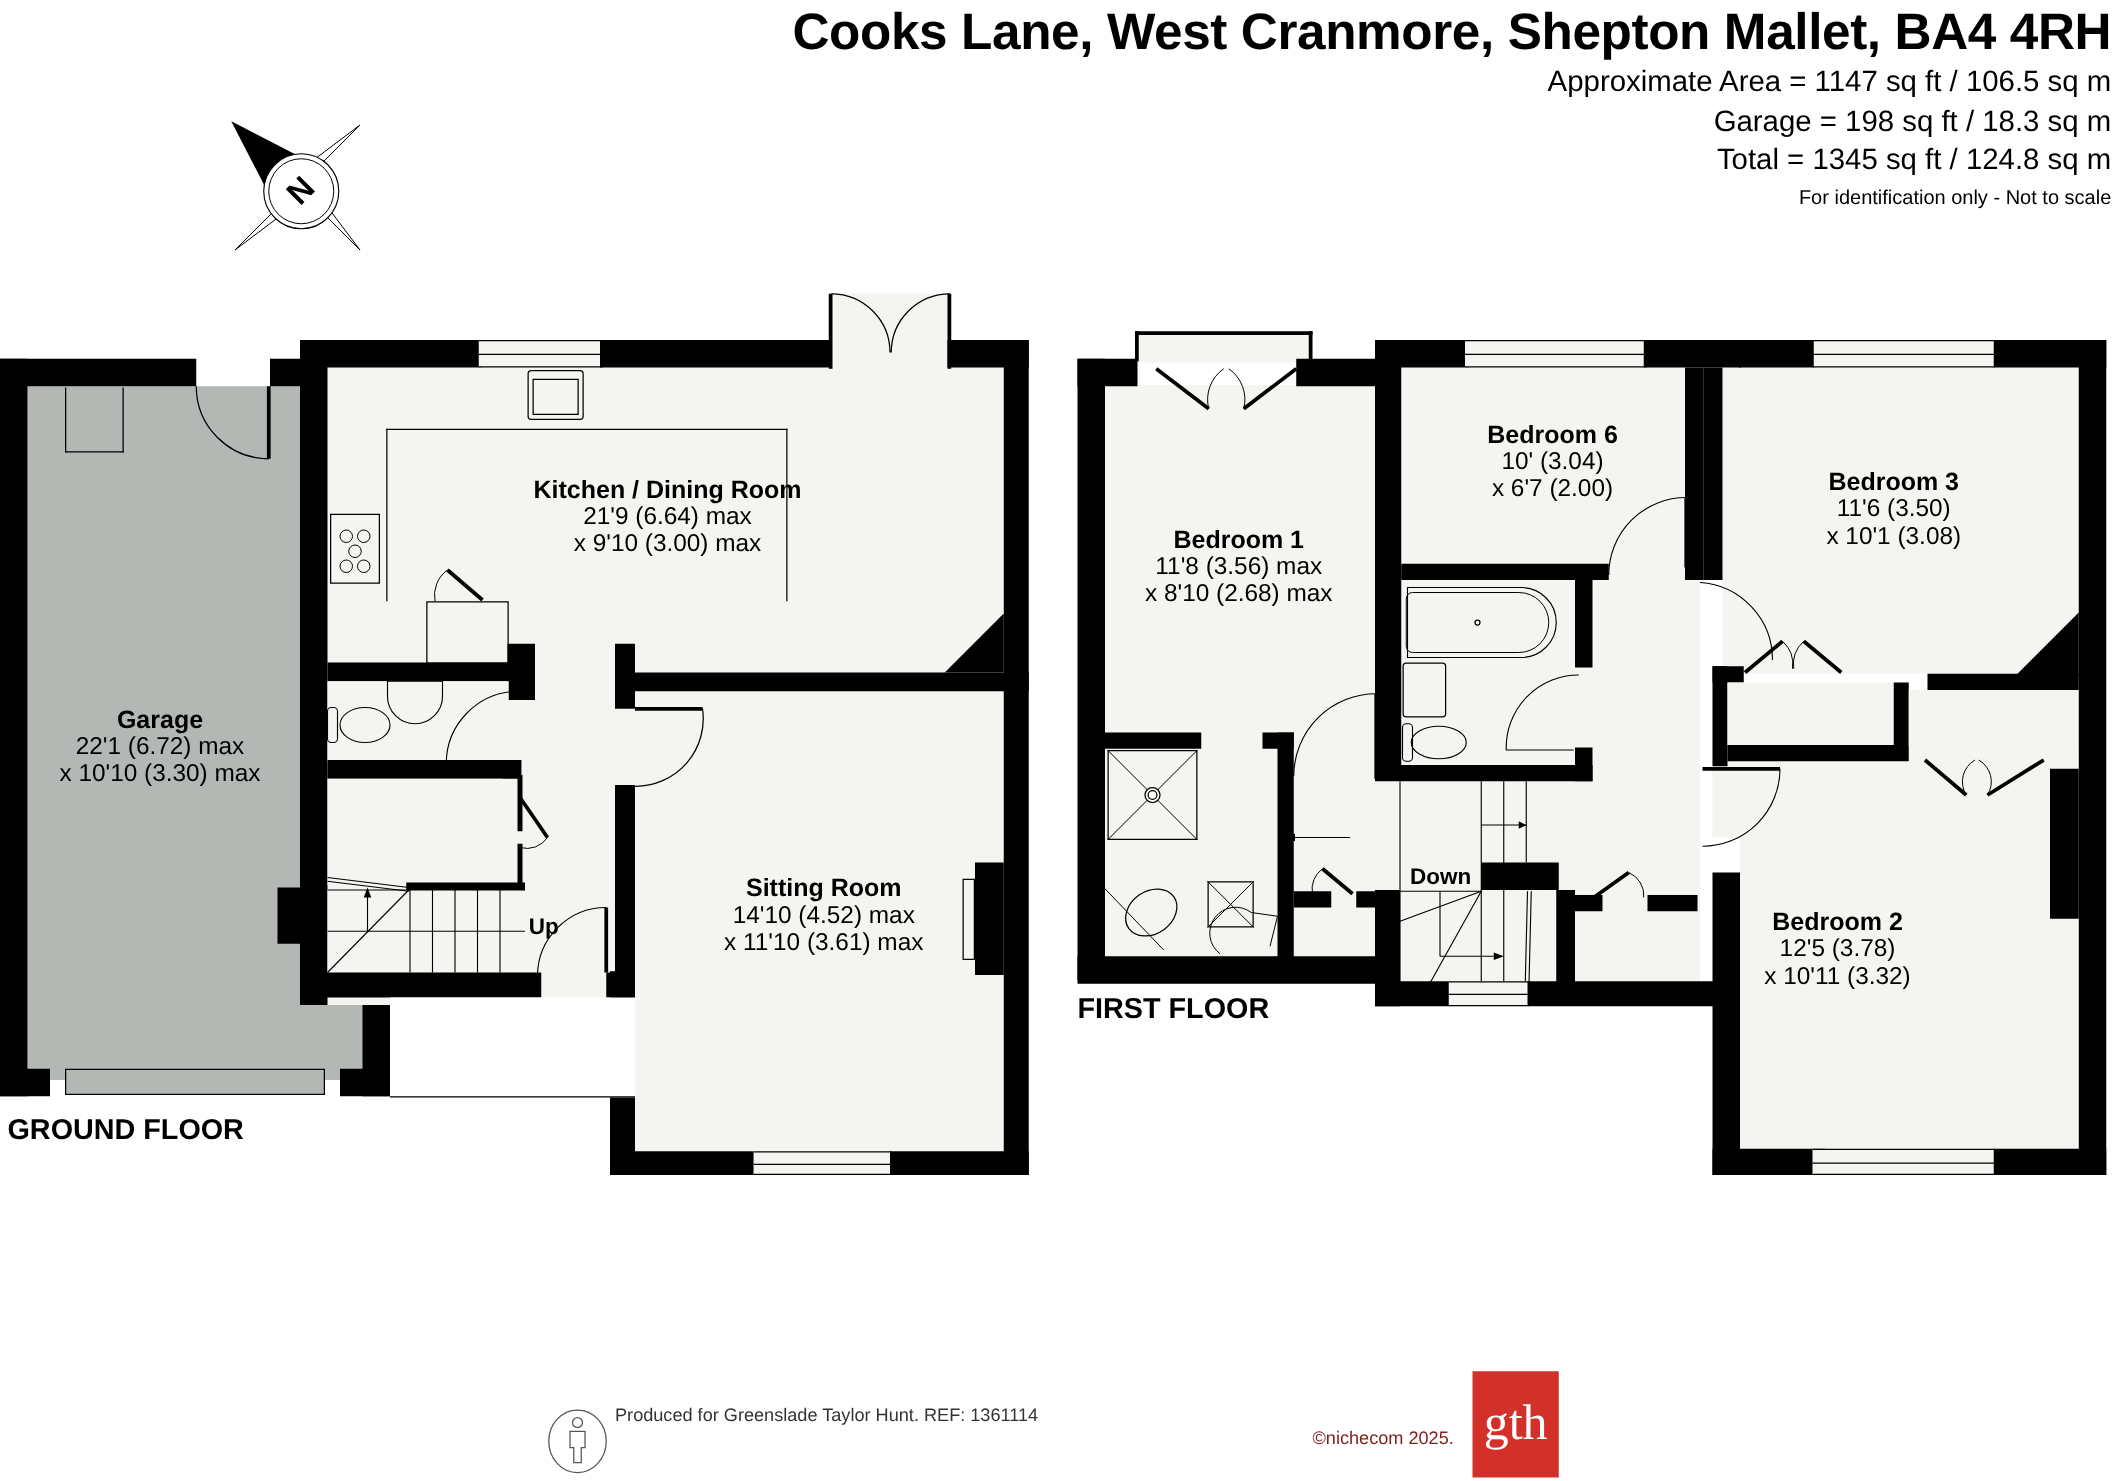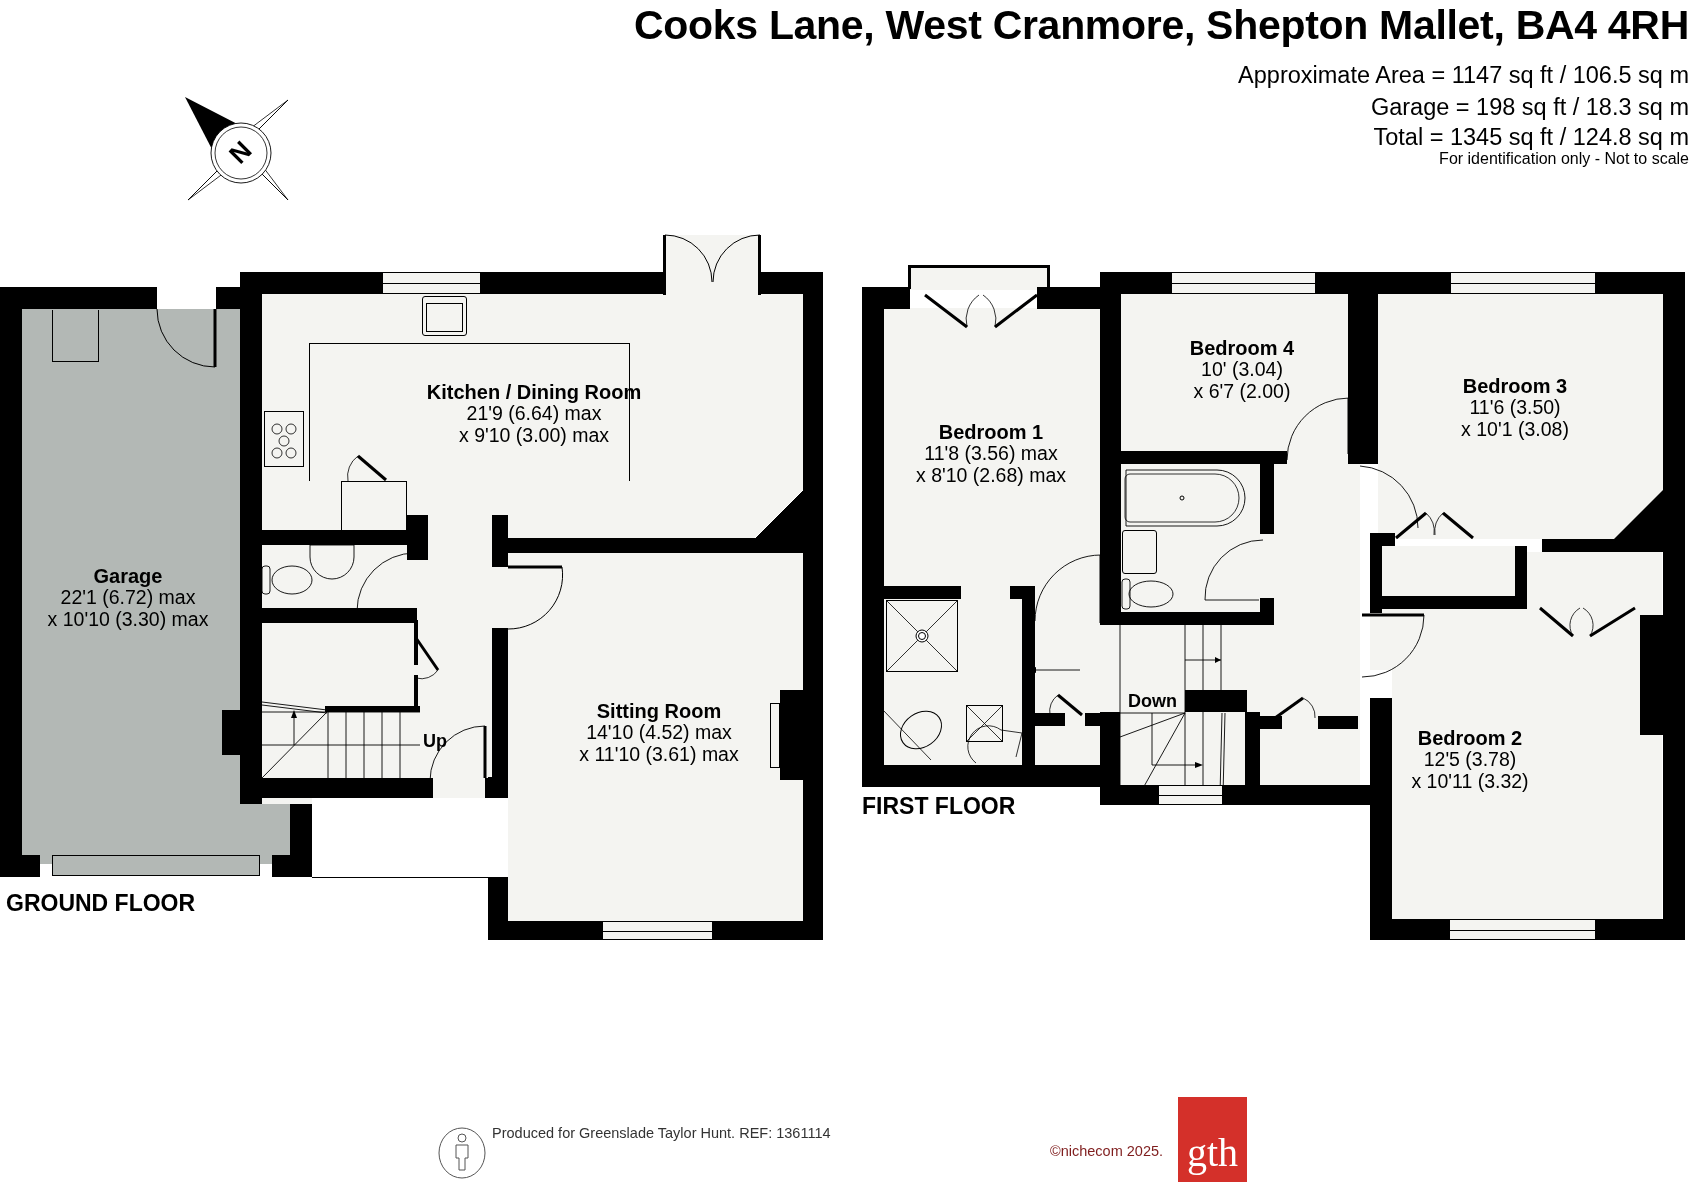--- a/index.html
+++ b/index.html
@@ -7,27 +7,27 @@
   .wall { position:absolute; background:#000; }
   .room { position:absolute; background:#f4f4f1; }
   .garage-fill { position:absolute; background:#b3b8b5; }
   .win { position:absolute; background:#f4f4f1; border-top:1.5px solid #000; border-bottom:1.5px solid #000; box-sizing:border-box; }
   .win::after { content:""; position:absolute; left:0; right:0; top:50%; border-top:1px solid #000; }
   .line { position:absolute; border:1px solid #000; box-sizing:border-box; }
   .label { position:absolute; text-align:center; line-height:1.12; white-space:nowrap; transform:translateX(-50%); }
   .label .name { font-weight:bold; font-size:20px; display:block; }
   .label .dim { font-size:19.5px; display:block; }
   .title { position:absolute; right:4px; top:2px; font-weight:bold; font-size:41px; letter-spacing:-0.3px; white-space:nowrap; }
-  .area { position:absolute; right:4px; font-size:23.5px; white-space:nowrap;margin-top:10px; }
+  .area { position:absolute; right:4px; font-size:23.5px; white-space:nowrap; }
   .disclaimer { position:absolute; right:4px; top:150px; font-size:16px; white-space:nowrap; }
   .floor-label { position:absolute; font-weight:bold; font-size:23px; white-space:nowrap; }
   .small-label { position:absolute; font-weight:bold; font-size:18px; }
   .footer-text { position:absolute; left:492px; top:1124px; font-size:14.5px; color:#333; line-height:19px; white-space:nowrap; }
   .copyright { position:absolute; left:1050px; top:1143px; font-size:14.5px; color:#7f1d1d; white-space:nowrap; }
-  .gth { position:absolute; left:1178px; top:1097px; width:69px; height:85px; background:#d4302a; color:#fff; font-family:"Liberation Serif", serif; font-size:40px; display:flex; align-items:flex-end; justify-content:center; padding-bottom:6px; box-sizing:border-box; }
+  .gth { position:absolute; left:1178px; top:1097px; width:69px; height:85px; background:#d4302a; color:#fff; font-family:"Liberation Serif", serif; font-size:40px; display:flex; align-items:flex-end; justify-content:center; padding-bottom:21px; box-sizing:border-box; }
   svg { position:absolute; overflow:visible; }
 </style>
 </head>
 <body>
 
 <div class="title">Cooks Lane, West Cranmore, Shepton Mallet, BA4 4RH</div>
 <div class="area" style="top:52px;">Approximate Area = 1147 sq ft / 106.5 sq m</div>
 <div class="area" style="top:84px;">Garage = 198 sq ft / 18.3 sq m</div>
 <div class="area" style="top:114px;">Total = 1345 sq ft / 124.8 sq m</div>
 <div class="disclaimer">For identification only - Not to scale</div>
@@ -359,21 +359,21 @@
 
   <div class="floor-label" style="left:862px;top:793px;">FIRST FLOOR</div>
 </div>
 
 <div class="label" style="left:991px;top:421px;">
   <span class="name">Bedroom 1</span>
   <span class="dim">11'8 (3.56) max</span>
   <span class="dim">x 8'10 (2.68) max</span>
 </div>
 <div class="label" style="left:1242px;top:337px;">
-  <span class="name">Bedroom 4</span>
+  <span class="name">Bedroom 6</span>
   <span class="dim">10' (3.04)</span>
   <span class="dim">x 6'7 (2.00)</span>
 </div>
 <div class="label" style="left:1515px;top:375px;">
   <span class="name">Bedroom 3</span>
   <span class="dim">11'6 (3.50)</span>
   <span class="dim">x 10'1 (3.08)</span>
 </div>
 <div class="label" style="left:1470px;top:727px;">
   <span class="name">Bedroom 2</span>

